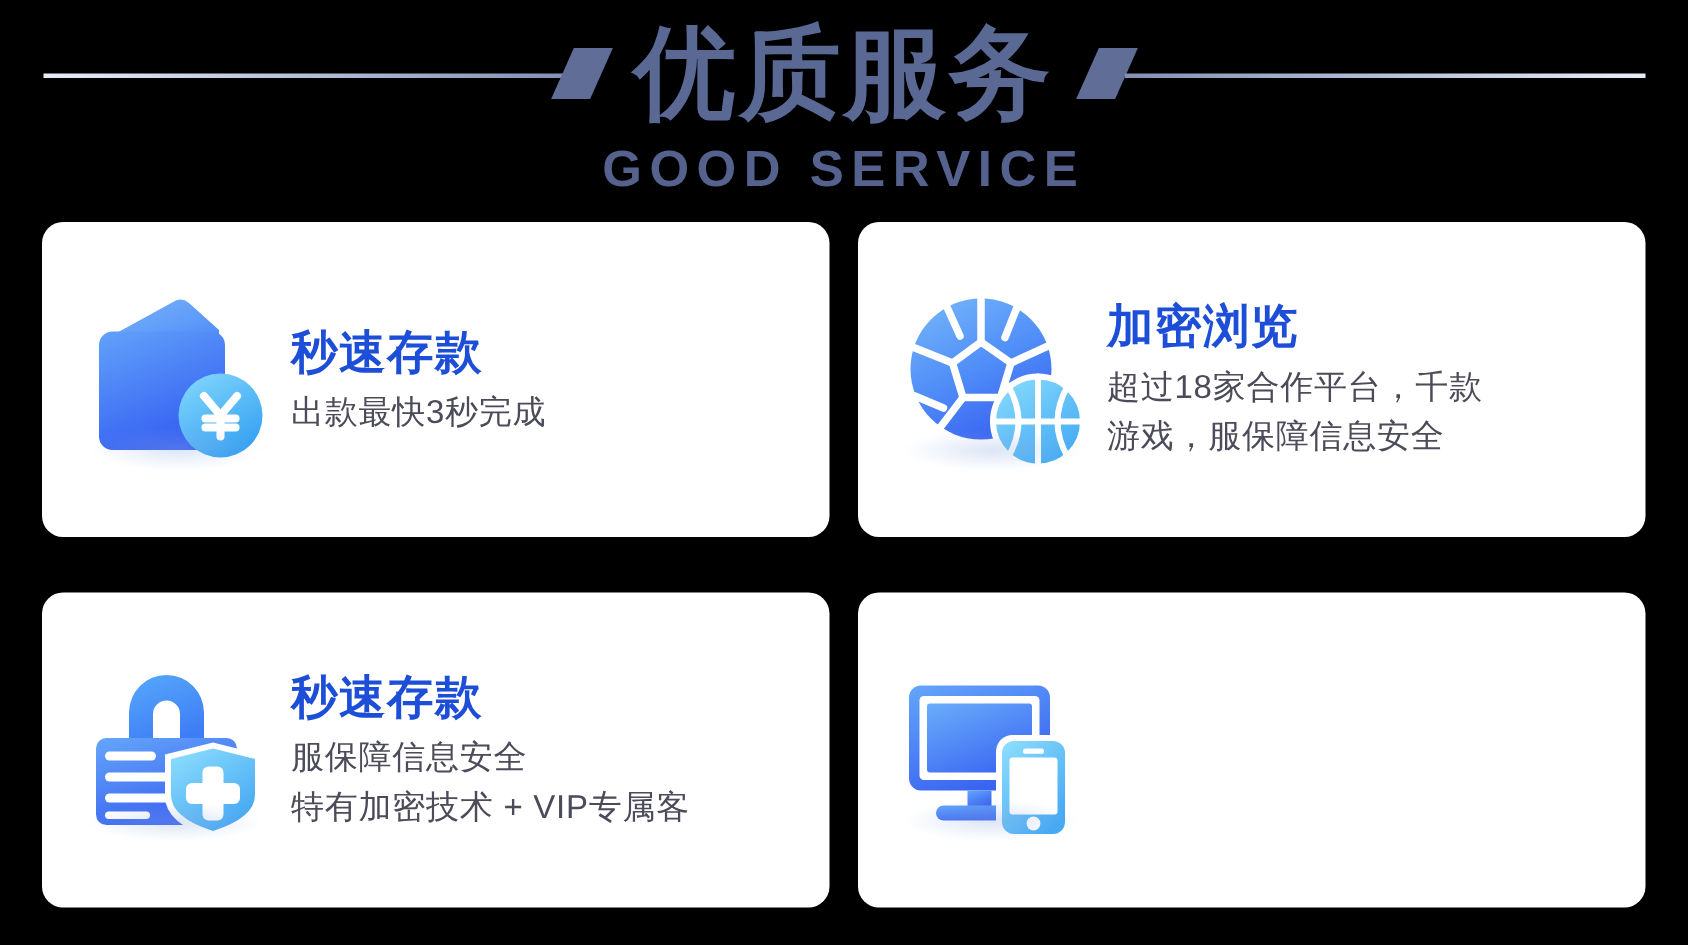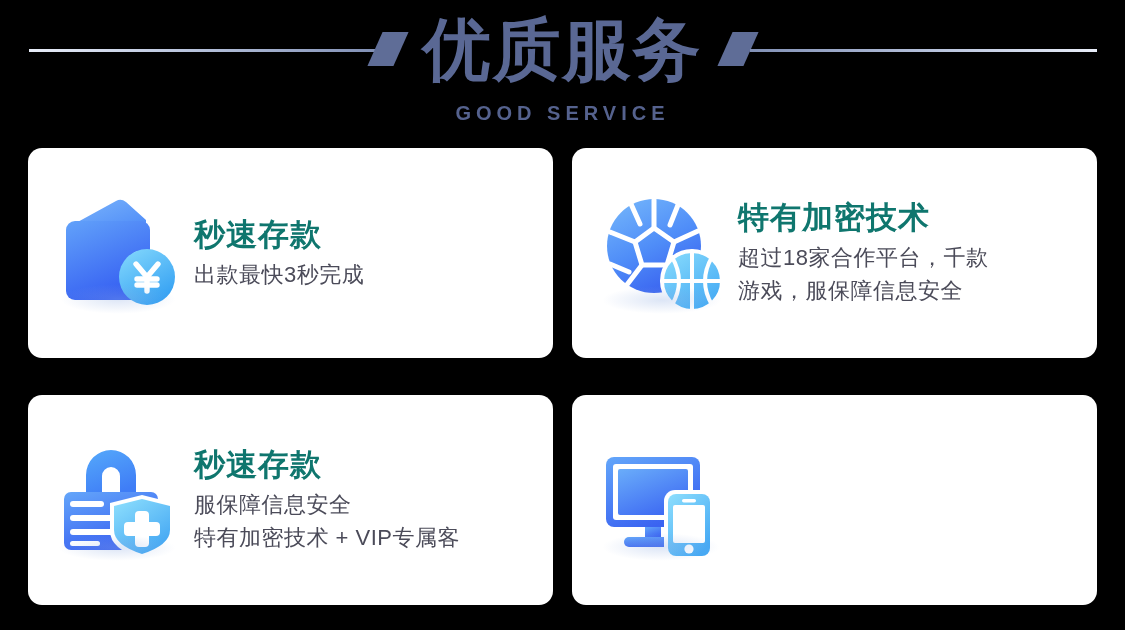--- a/index.html
+++ b/index.html
@@ -44,21 +44,21 @@
     font-weight:bold;
     color:#5a6894;
     letter-spacing:2px;
     padding:0 22px;
     white-space:nowrap;
     font-family:"Liberation Sans", sans-serif;
   }
   .sub-title {
     position:absolute; left:0; top:96px; width:1125px;
     text-align:center;
-    font-size:20px; line-height:34px;
+    font-size:34px; line-height:34px;
     font-weight:bold;
     letter-spacing:5px;
     color:#55628e;
     font-family:"Liberation Sans", sans-serif;
   }
 
   
   .grid {
     position:absolute; left:28px; top:148px;
     width:1069px; height:457px;
@@ -76,21 +76,21 @@
   }
   .icon-wrap {
     flex:0 0 130px; height:130px;
     position:relative;
     margin-right:10px;
   }
   .card-text { flex:1 1 auto; min-width:0; }
   .card-title {
     font-size:31px; line-height:38px;
     font-weight:bold;
-    color:#0f766e;
+    color:#1d4ed8;
     letter-spacing:1px;
     white-space:nowrap;
     margin-bottom:4px;
   }
   .card-desc {
     font-size:22px; line-height:33px;
     color:#4b4b59;
     letter-spacing:0.5px;
   }
   .card-desc.two-line { max-width:358px; }
@@ -210,21 +210,21 @@
           <g fill="none" stroke="#ffffff" stroke-width="4" stroke-linecap="round">
             <circle cx="94" cy="93" r="30"></circle>
             <path d="M94 63 L94 123"></path>
             <path d="M64 93 L124 93"></path>
             <path d="M74 69 Q88 93 74 117"></path>
             <path d="M114 69 Q100 93 114 117"></path>
           </g>
         </svg>
       </div>
       <div class="card-text">
-        <div class="card-title">特有加密技术</div>
+        <div class="card-title">加密浏览</div>
         <div class="card-desc two-line">
           <div>超过18家合作平台，千款</div>
           <div>游戏，服保障信息安全</div>
         </div>
       </div>
     </div>
 
     <div class="card">
       <div class="icon-wrap">
         <div class="blob" style="left:4px; top:100px; width:118px; height:26px;"></div>

